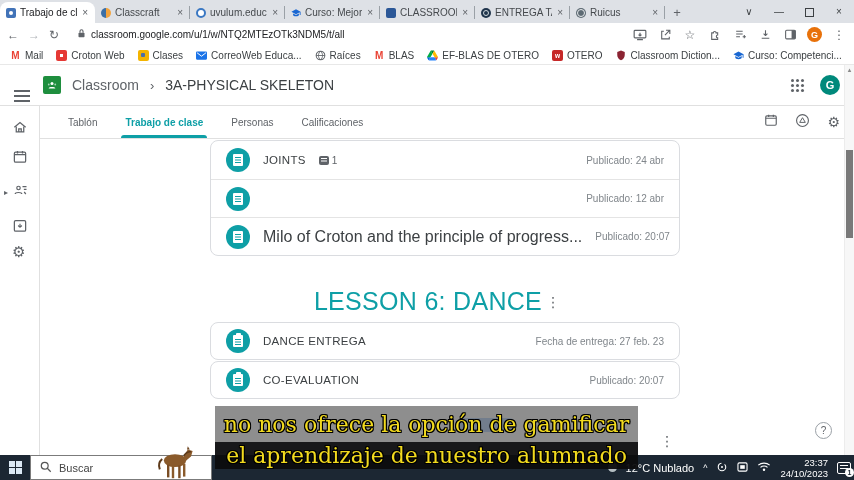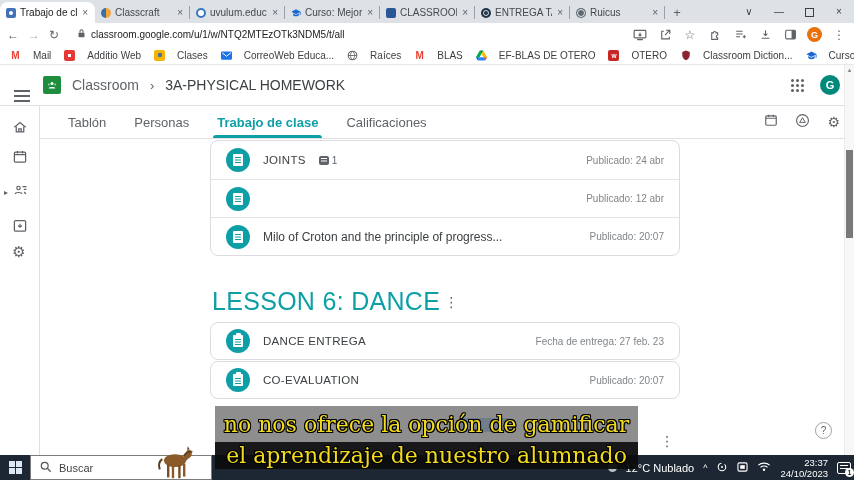--- a/index.html
+++ b/index.html
@@ -26,21 +26,21 @@
   .wmax::after{content:"";position:absolute;left:11px;top:8px;width:7px;height:7px;border:1px solid #3c4043}
 
   .toolbar{position:absolute;top:23px;left:0;right:0;height:23px;background:#fff;display:flex;align-items:center;padding:0 7px;gap:9px}
   .navbtn{font-size:12px;color:#5f6368}
   .navbtn.dis{color:#b0b4b8}
   .urlbox{flex:1;height:17px;border-radius:9px;background:#fff;display:flex;align-items:center;gap:5px;padding:0 9px;font-size:10px;color:#202124}
   .tb-ic{display:inline-flex;align-items:center;justify-content:center;width:16px;height:16px;color:#5f6368;font-size:12px}
   .avatar-sm{width:15px;height:15px;border-radius:50%;background:#e8710a;color:#fff;font-size:9px;font-weight:700;display:flex;align-items:center;justify-content:center}
 
   .bookmarks{position:absolute;top:46px;left:0;right:0;height:19px;background:#fff;border-bottom:1px solid #e8e8e8;display:flex;align-items:center;padding:0 10px;gap:13px;font-size:10px;color:#3c4043;white-space:nowrap;overflow:hidden}
-  .bm{display:flex;align-items:center;gap:12px;flex:none}
+  .bm{display:flex;align-items:center;gap:4px;flex:none}
   .bmicon{width:11px;height:11px;border-radius:2px;flex:none;display:inline-flex;align-items:center;justify-content:center}
   .gmailM{color:#ea4335;font-weight:700;font-size:10px}.gmailM::after{content:"M"}
   .additio{background:#e53935;background:radial-gradient(circle at 50% 50%,#fff 0 1.5px,#e53935 1.6px)}
   .clases{background:#f4b400}.clases::after{content:"";width:4px;height:4px;background:#4b6ea8;border-radius:1px}
   .ases{background:#c62828;color:#fff}.ases::after{content:"w";font-size:6.5px;font-weight:700}
 
   
   .page{position:absolute;top:65px;left:0;right:0;height:390px;background:#fff;overflow:hidden}
   .gheader{height:41px;border-bottom:1px solid #e0e0e0;display:flex;align-items:center;padding:0 14px;gap:11px}
   .burger{width:16px;height:2px;background:#5f6368;box-shadow:0 5px 0 #5f6368,0 10px 0 #5f6368;margin-top:-10px}
@@ -48,48 +48,48 @@
   .applogo{width:18px;height:18px;border-radius:2px;background:#1e8e3e;display:flex;align-items:center;justify-content:center}
   .appname{font-size:14px;color:#5f6368}
   .crumbsep{font-size:13px;color:#5f6368}
   .course{font-size:14px;color:#3c4043}
   .gh-right{margin-left:auto;display:flex;align-items:center;gap:16px}
   .dotswrap{width:13px;height:13px;display:flex}
   .dots{width:3px;height:3px;border-radius:50%;background:#5f6368;box-shadow:5px 0 0 #5f6368,10px 0 0 #5f6368,0 5px 0 #5f6368,5px 5px 0 #5f6368,10px 5px 0 #5f6368,0 10px 0 #5f6368,5px 10px 0 #5f6368,10px 10px 0 #5f6368}
   .avatar-g{width:20px;height:20px;border-radius:50%;background:#00897b;color:#fff;font-size:11px;font-weight:700;display:flex;align-items:center;justify-content:center}
 
   .navrow{margin-left:40px;height:33px;border-bottom:1px solid #e0e0e0;display:flex;align-items:stretch;padding-left:14px;position:relative}
-  .ntab{padding:0 14px;font-size:13px;color:#5f6368;display:flex;align-items:center;position:relative}
+  .ntab{padding:0 14px;font-size:10px;color:#5f6368;display:flex;align-items:center;position:relative}
   .ntab.active{color:#0e9fa6;font-weight:700}
   .ntab.active::after{content:"";position:absolute;left:10px;right:10px;bottom:0;height:3px;background:#0e9fa6;border-radius:3px 3px 0 0}
   .navicons{position:absolute;right:14px;top:0;height:100%;display:flex;align-items:center;gap:17px;color:#5f6368}
   .gear{font-size:14px;color:#5f6368;line-height:1}
 
   .sidebar{position:absolute;left:0;top:41px;bottom:0;width:40px;background:#fff;border-right:1px solid #e0e0e0}
   .sb{position:absolute;left:12px;color:#5f6368}
   .sb.chev{left:4px;font-size:8px}
 
   .content{position:absolute;left:210px;top:75px;width:470px;height:315px}
   .card{background:#fff;border:1px solid #dadce0;border-radius:8px}
   .row{height:38px;display:flex;align-items:center;padding:0 15px;gap:13px}
   .row + .row{border-top:1px solid #e4e4e4}
   .circle{width:24px;height:24px;border-radius:50%;background:#0e9fa6;display:flex;align-items:center;justify-content:center;flex:none}
   .doc{width:10px;height:12px;background:#fff;border-radius:1px;position:relative}
   .doc::after{content:"";position:absolute;left:2px;top:3px;width:6px;height:1.2px;background:#0e9fa6;box-shadow:0 2.5px 0 #0e9fa6,0 5px 0 #0e9fa6}
   .clip{width:10px;height:12px;background:#fff;border-radius:1px;position:relative}
   .clip::before{content:"";position:absolute;top:-2px;left:2.5px;width:5px;height:3px;background:#fff;border-radius:1px}
   .clip::after{content:"";position:absolute;left:2px;top:3.5px;width:6px;height:1.2px;background:#0e9fa6;box-shadow:0 2.5px 0 #0e9fa6,0 5px 0 #0e9fa6}
   .rtitle{font-size:11.5px;font-weight:400;color:#3c4043;letter-spacing:.3px;white-space:nowrap}
-  .rtitle.plain{font-weight:400;font-size:12px;letter-spacing:0}
+  .rtitle.plain{font-weight:400;font-size:16px;letter-spacing:0}
   .meta{margin-left:auto;font-size:10px;color:#80868b;white-space:nowrap}
   .comment{display:flex;align-items:center;gap:3px;font-size:10px;color:#5f6368}
   .cmt{width:10px;height:9px;background:#5f6368;border-radius:2px;position:relative}
   .cmt::after{content:"";position:absolute;left:2px;top:2.5px;width:6px;height:1px;background:#fff;box-shadow:0 2.5px 0 #fff}
   .card1{position:absolute;top:0;left:0;right:0}
-  .sectionhead{position:absolute;top:147px;left:2px;right:14px;display:flex;align-items:center;justify-content:flex-start}
+  .sectionhead{position:absolute;top:147px;left:2px;right:14px;display:flex;align-items:center;justify-content:center}
   .sectiontitle{font-size:25px;color:#0e9fa6;font-weight:400;letter-spacing:.3px}
   .kebab{font-size:14px;color:#5f6368;padding:0 4px;line-height:1}
   .dance{position:absolute;top:182px;left:0;right:0}
   .coeval{position:absolute;top:221px;left:0;right:0}
   .partialtitle{position:absolute;top:280px;left:12px;font-size:25px;color:#11818c;z-index:1}
   .bluepill{position:absolute;top:278px;left:248px;width:58px;height:14px;background:#1a73e8;border-radius:7px;z-index:1}
   .kebab3{position:absolute;top:294px;right:2px;z-index:2}
   .help{position:absolute;right:22px;top:357px;width:17px;height:17px;border:1.5px solid #9aa0a6;border-radius:50%;color:#5f6368;font-size:10px;display:flex;align-items:center;justify-content:center}
   .scroll{position:absolute;right:0;top:0;bottom:0;width:10px;background:#f7f7f7;border-left:1px solid #ececec}
   .scroll .up{display:block;text-align:center;font-size:7px;color:#8a8a8a;line-height:10px}
@@ -219,21 +219,21 @@
   <span class="tb-ic">⋮</span>
 </div>
 
 <div class="bookmarks">
   <div class="bm">
       <span class="bmicon gmailM"></span>
       <span>Mail</span>
     </div>
   <div class="bm">
       <span class="bmicon additio"></span>
-      <span>Additio Web</span>
+      <span>Croton Web</span>
     </div>
   <div class="bm">
       <span class="bmicon clases"></span>
       <span>Clases</span>
     </div>
   <div class="bm">
       <span class="bmicon">
         <svg width="12" height="9" viewBox="0 0 16 12">
           <rect width="16" height="12" rx="1.5" fill="#1a73e8"></rect>
           <path d="m1.5 2 6.5 5 6.5-5" stroke="#fff" stroke-width="1.4" fill="none"></path>
@@ -306,38 +306,38 @@
     <span class="applogo">
         <svg width="12" height="12" viewBox="0 0 24 24">
           <circle cx="12" cy="9" r="3" fill="#fff"></circle>
           <path d="M5.5 18.5c0-3.5 13-3.5 13 0V19h-13z" fill="#fff"></path>
           <circle cx="5.5" cy="11" r="1.8" fill="#a8d5b6"></circle>
           <circle cx="18.5" cy="11" r="1.8" fill="#a8d5b6"></circle>
         </svg>
       </span>
     <span class="appname">Classroom</span>
     <span class="crumbsep">›</span>
-    <span class="course">3A-PHYSICAL HOMEWORK</span>
+    <span class="course">3A-PHYSICAL SKELETON</span>
     <div class="gh-right">
       <span class="dotswrap">
           <span class="dots"></span>
         </span>
       <span class="avatar-g">G</span>
     </div>
   </div>
 
   <div class="navrow">
     <div class="ntab">
         <span>Tablón</span>
       </div>
+    <div class="ntab active">
+        <span>Trabajo de clase</span>
+      </div>
     <div class="ntab">
         <span>Personas</span>
-      </div>
-    <div class="ntab active">
-        <span>Trabajo de clase</span>
       </div>
     <div class="ntab">
         <span>Calificaciones</span>
       </div>
     <div class="navicons">
       <span><svg width="14" height="14" viewBox="0 0 24 24">
             <rect x="3" y="5" width="18" height="16" rx="2" stroke="#5f6368" stroke-width="2" fill="none"></rect>
             <path d="M3 9h18M8 3v4M16 3v4" stroke="#5f6368" stroke-width="2"></path>
           </svg></span>
       <span><svg width="15" height="15" viewBox="0 0 24 24">

